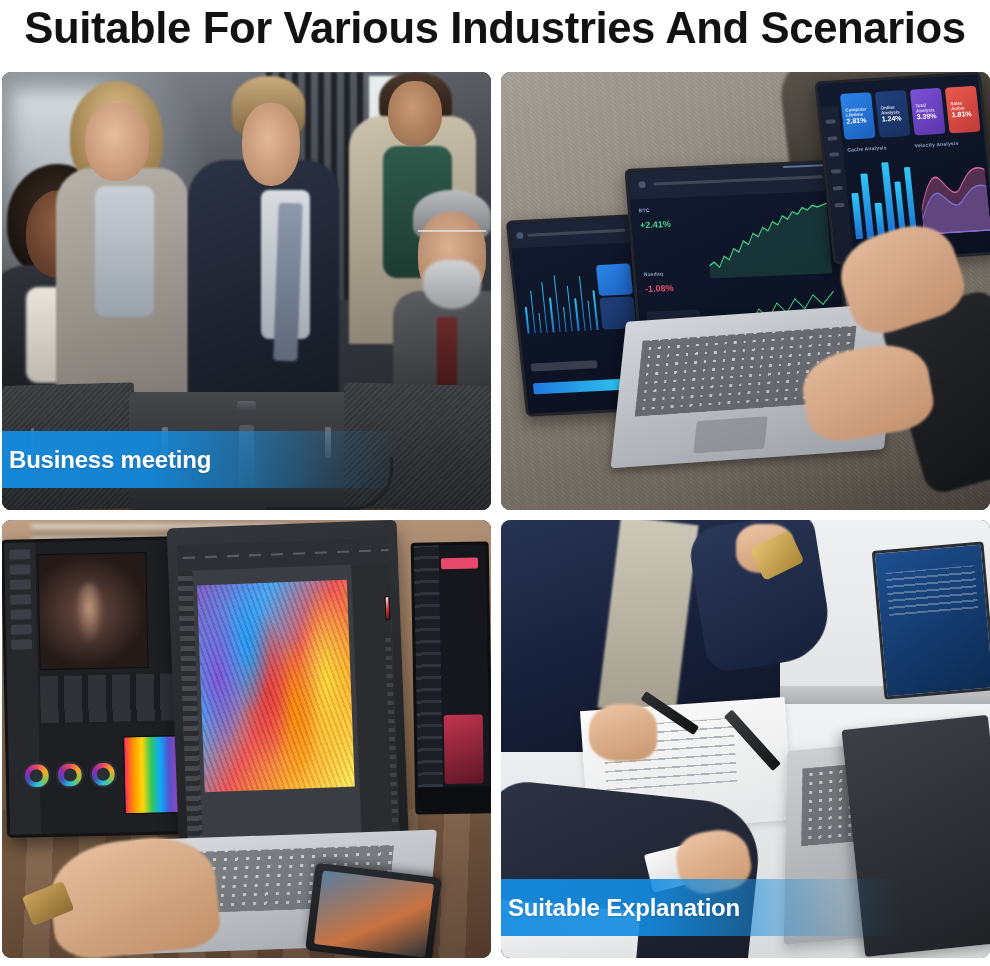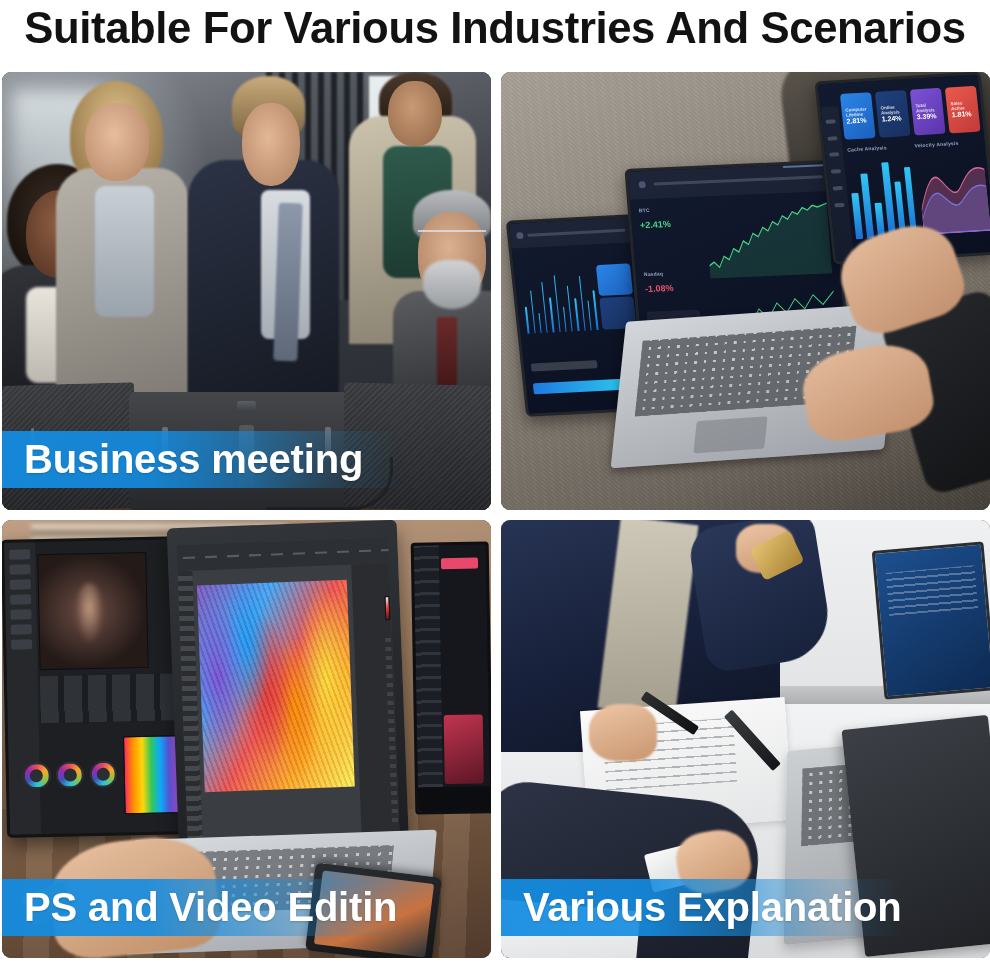--- a/index.html
+++ b/index.html
@@ -74,23 +74,23 @@
     align-items: center;
     z-index: 40;
     background: linear-gradient(to right,
                 rgba(20,140,225,0.94) 0%,
                 rgba(20,140,225,0.90) 30%,
                 rgba(25,140,220,0.55) 52%,
                 rgba(30,140,215,0.18) 68%,
                 rgba(40,140,210,0.0) 82%);
   }
   .caption-text {
-    padding-left: 22px;
+    padding-left: 7px;
     color: #ffffff;
-    font-size: 40px;
+    font-size: 24px;
     font-weight: bold;
     letter-spacing: -0.2px;
     text-shadow: 0 1px 2px rgba(0,0,0,0.18);
     white-space: nowrap;
   }
 
   
   .p1-bg {
     position: absolute; inset: 0;
     background:
@@ -843,23 +843,20 @@
         </div>
 
         <div class="p3-lap-base">
           <div class="p3-lap-keys"></div>
         </div>
         <div class="p3-hands"></div>
         <div class="p3-watch"></div>
         <div class="p3-phone"></div>
       </div>
 
-      <div class="caption">
-        <span class="caption-text">PS and Video Editin</span>
-      </div>
     </div>
 
     <div class="panel">
       <div class="scene">
         <div class="p4-bg"></div>
         <div class="p4-desk"></div>
         <div class="p4-deskedge"></div>
 
         <div class="p4-man-a"></div>
         <div class="p4-lapel"></div>
@@ -881,18 +878,18 @@
         <div class="p4-ext-screen"></div>
         <div class="p4-lid-screen"></div>
 
         <div class="p4-man-b"></div>
         <div class="p4-cuff"></div>
         <div class="p4-hand-c"></div>
         <div class="p4-paper-bl"></div>
       </div>
 
       <div class="caption">
-        <span class="caption-text">Various Explanation</span>
+        <span class="caption-text">Suitable Explanation</span>
       </div>
     </div>
 
   </div>
 </div>
 
 </body></html>

